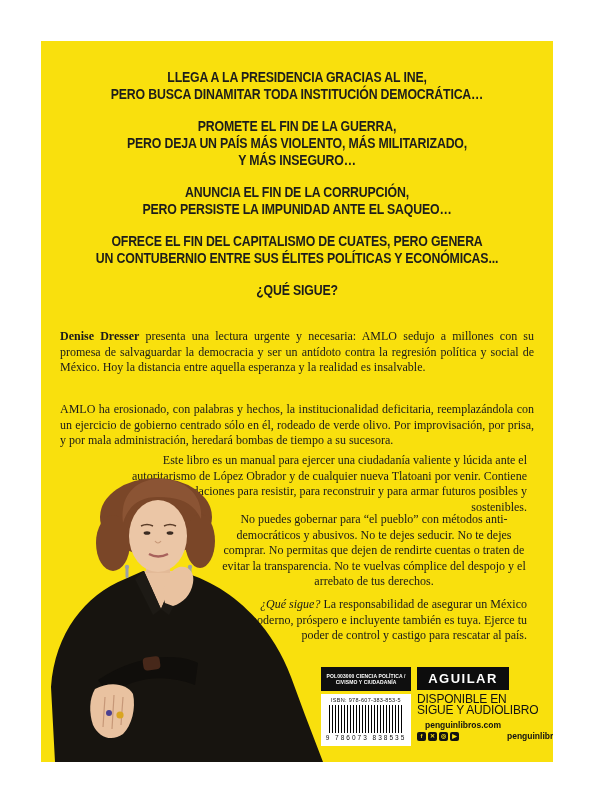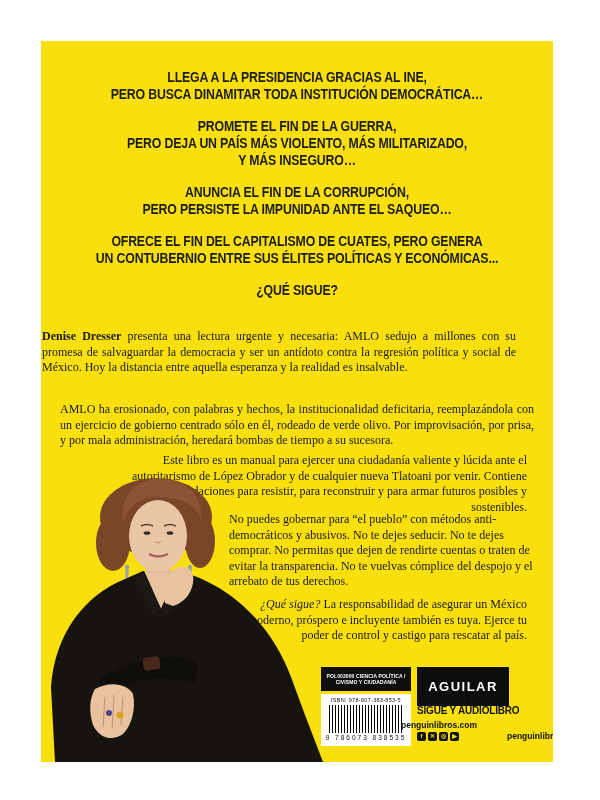--- a/index.html
+++ b/index.html
@@ -14,47 +14,47 @@
             transform:scaleX(0.88); transform-origin:50% 50%; margin-bottom:15px; }
   .hblock div { white-space:nowrap; }
   .hquestion { font-weight:700; font-size:14px; line-height:17px; letter-spacing:-0.2px;
                transform:scaleX(0.88); transform-origin:50% 50%; margin-top:12px; }
 
   
   .bodytext { position:absolute; font-family:"Liberation Serif",serif; font-size:12px;
               line-height:15.5px; color:#1a1a1a; }
   .bodytext strong { font-weight:700; }
   .bodytext em { font-style:italic; }
-  #p1 { top:288px; left:1px; width:474px; text-align:justify;font-family:Liberation Serif, serif; }
+  #p1 { top:288px; left:19px; width:474px; text-align:justify;font-family:Liberation Serif, serif; }
   #p2 { top:345px; left:19px; width:474px; text-align:justify;margin-top:16px; }
   #p3 { top:412px; left:74px;  width:412px; text-align:right; }
-  #p4 { top:471px; left:188px; width:306px; text-align:left; }
+  #p4 { top:471px; left:180px; width:306px; text-align:center; }
   #p5 { top:556px; left:205px; width:281px; text-align:right; }
 
   
   .photo { position:absolute; left:2px; top:434px; width:292px; height:287px; }
 
   
   .cat-badge { position:absolute; left:280px; top:626px; width:90px; height:24px; background:#0f0f0f;
                color:#ffffff; display:flex; flex-direction:column; justify-content:center;
                text-align:center; font-size:5px; line-height:6px; font-weight:700; letter-spacing:0.1px; }
   .barcode-box { position:absolute; left:280px; top:653px; width:90px; height:52px; background:#ffffff;
                  text-align:center; padding-top:3px; }
   .isbn { font-size:5.5px; font-weight:400; color:#111; letter-spacing:0.3px; }
   .bars { height:28px; margin:2px 8px 0 8px;
           background:repeating-linear-gradient(90deg,#000 0 1px,#fff 1px 3px); }
   .bcnum { font-size:6.5px; color:#111; letter-spacing:2px; margin-top:1px; }
 
   
-  .aguilar { position:absolute; left:376px; top:626px; width:92px; height:39px; background:#0d0d0d;
+  .aguilar { position:absolute; left:376px; top:626px; width:92px; height:23px; background:#0d0d0d;
              color:#ffffff; display:flex; align-items:center; justify-content:center;
              font-weight:700; font-size:13px; letter-spacing:1.5px; }
-  .avail { position:absolute; left:376px; top:653px; color:#121212; font-weight:700;
-           font-size:10px; line-height:11px; letter-spacing:-0.2px; }
-  .website { position:absolute; left:360px; top:679px; color:#121212; font-weight:700; font-size:8.5px;text-align:center; }
+  .avail { position:absolute; left:376px; top:653px; color:#121212; font-weight:400;
+           font-size:12px; line-height:11px; letter-spacing:-0.2px; }
+  .website { position:absolute; left:384px; top:679px; color:#121212; font-weight:700; font-size:8.5px;text-align:center; }
   .social { position:absolute; left:376px; top:690px; display:flex; gap:2px; align-items:center; }
   .sicon { width:9px; height:9px; background:#121212; color:#F9E00D; font-size:6px; line-height:9px;
            text-align:center; border-radius:2px; font-weight:700; }
   .handle { color:#121212; font-weight:700; font-size:8.5px; margin-left:2px;padding-left:44px; }
 </style>
 </head>
 <body>
 
 <div id="page">
   <div class="cover">

